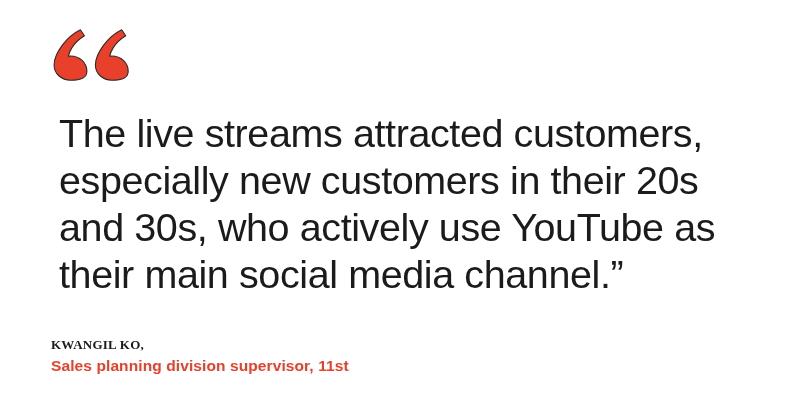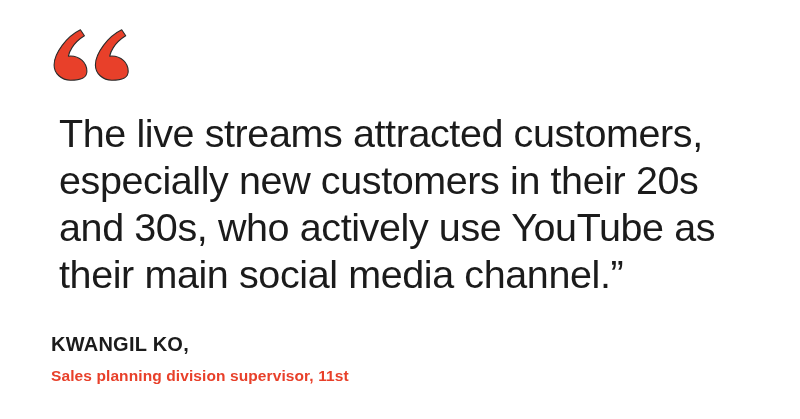--- a/index.html
+++ b/index.html
@@ -56,38 +56,37 @@
   }
 
   
   .attribution {
     position: absolute;
     left: 51px;
     top: 334px;
   }
   .attrib-name {
     display: block;
-    font-family: Liberation Sans, sans-serif;
-    font-size: 20px;
+    font-family: Liberation Serif, serif;
+    font-size: 13px;
     line-height: 21px;
     font-weight: 700;
     letter-spacing: 0.25px;
     color: #1b1b1b;
     white-space: nowrap;
   }
   .attrib-role {
     display: block;
     font-family: "Liberation Sans", sans-serif;
     font-size: 15.5px;
     line-height: 21px;
     font-weight: 700;
     letter-spacing: 0.1px;
     color: #E8402A;
     white-space: nowrap;
-    margin-top: 10px;
   }
 </style>
 </head>
 <body>
 
 <div class="pullquote-card">
 
   <div class="quote-mark">
     <svg viewBox="0 0 84 52" xmlns="http://www.w3.org/2000/svg" aria-hidden="true">
       <g fill="#E8402A" stroke="#2b2b2b" stroke-width="1.1" stroke-linejoin="round">

